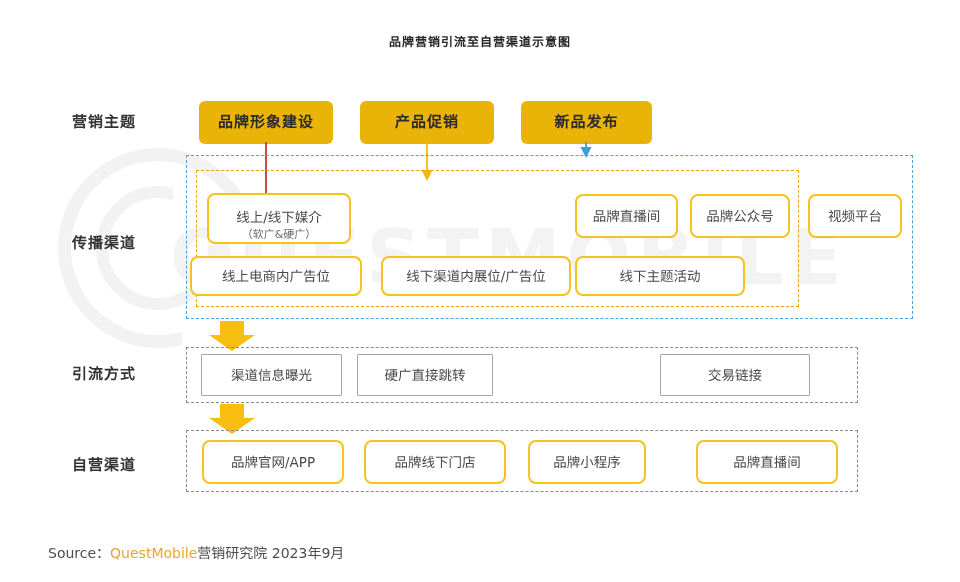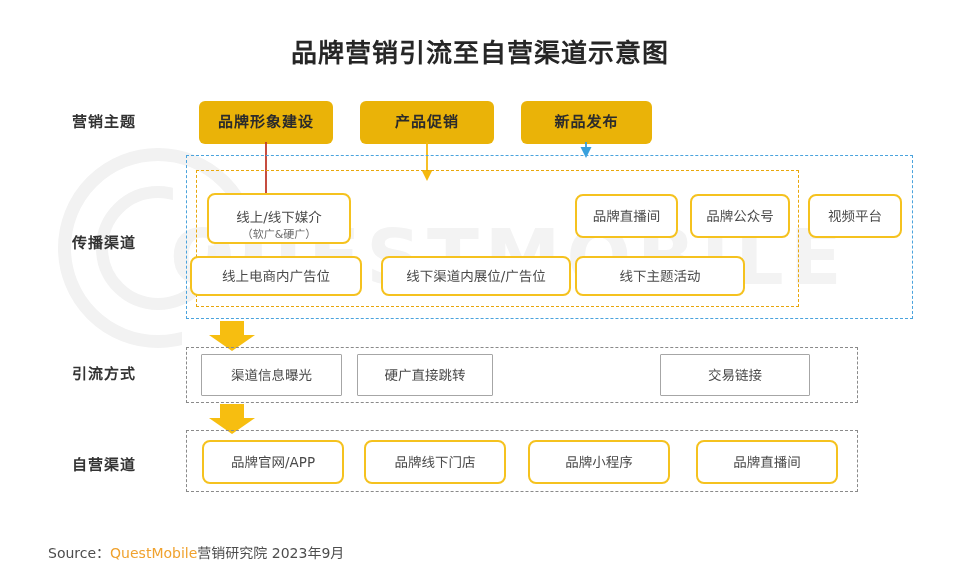--- a/index.html
+++ b/index.html
@@ -55,21 +55,21 @@
     user-select: none;
   }
 
   
   .title {
     position: absolute;
     left: 0;
     top: 32px;
     width: 960px;
     text-align: center;
-    font-size: 26px;
+    font-size: 12px;
     font-weight: bold;
     color: #262626;
     letter-spacing: 1px;
   }
 
   
   .row-label {
     position: absolute;
     left: 72px;
     width: 108px;
@@ -245,21 +245,21 @@
   </svg>
 
   <div class="dash-gray" style="left:186px; top:430px; width:672px; height:62px;"></div>
 
   <div class="box box-yellow" style="left:202px; top:440px; width:142px; height:44px;">
     <span>品牌官网/APP</span>
   </div>
   <div class="box box-yellow" style="left:364px; top:440px; width:142px; height:44px;">
     <span>品牌线下门店</span>
   </div>
-  <div class="box box-yellow" style="left:528px; top:440px; width:142px; height:44px;">
+  <div class="box box-yellow" style="left:528px; top:440px; width:118px; height:44px;">
     <span>品牌小程序</span>
   </div>
   <div class="box box-yellow" style="left:696px; top:440px; width:142px; height:44px;">
     <span>品牌直播间</span>
   </div>
 
   <div class="src">
     <span>Source：</span><span class="brand">QuestMobile</span><span>营销研究院 2023年9月</span>
   </div>
 

